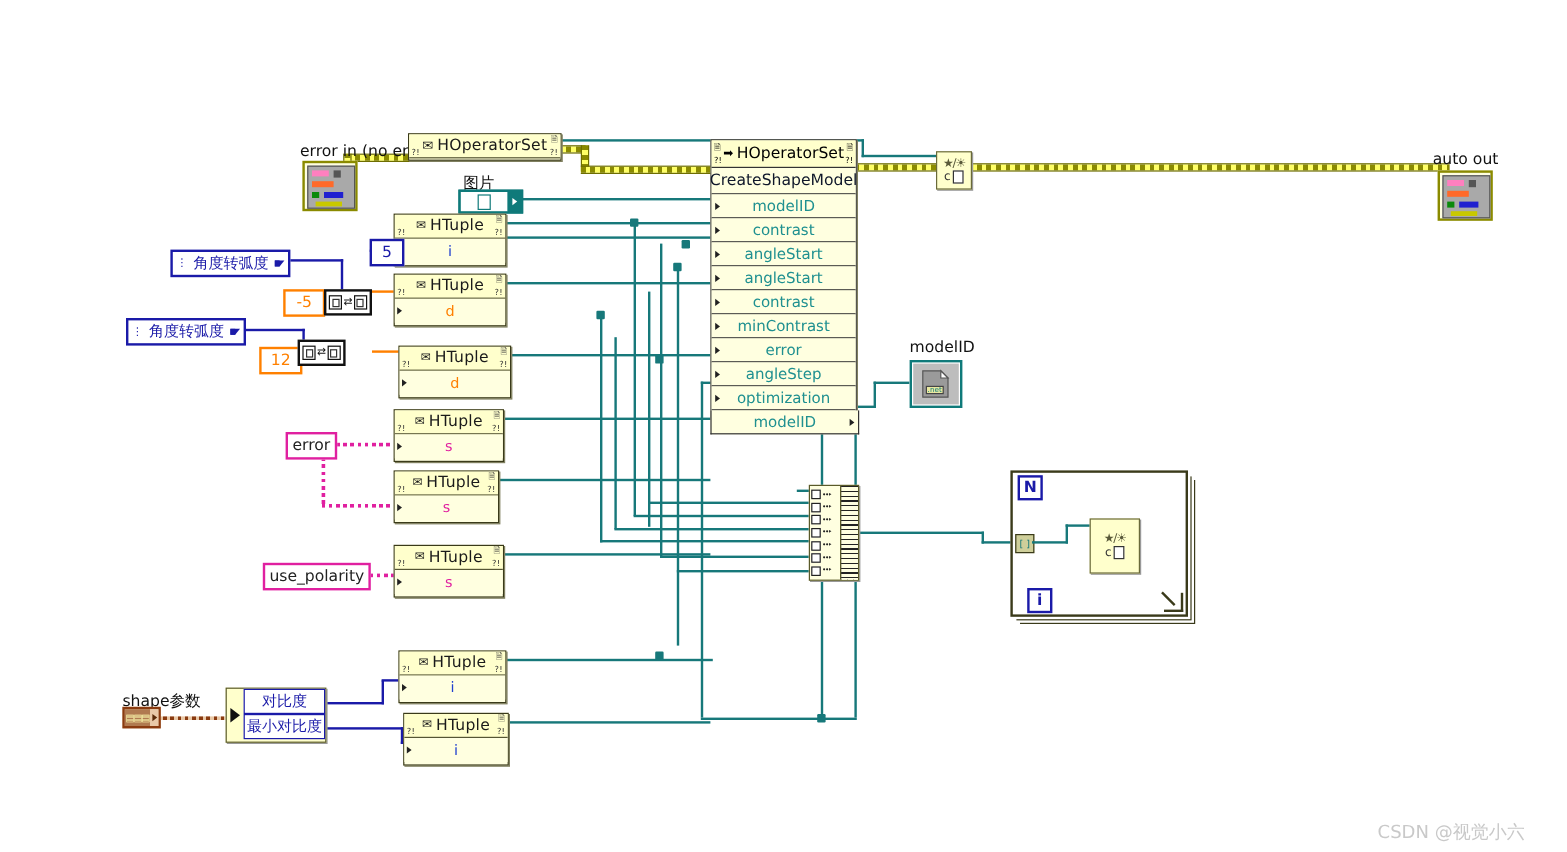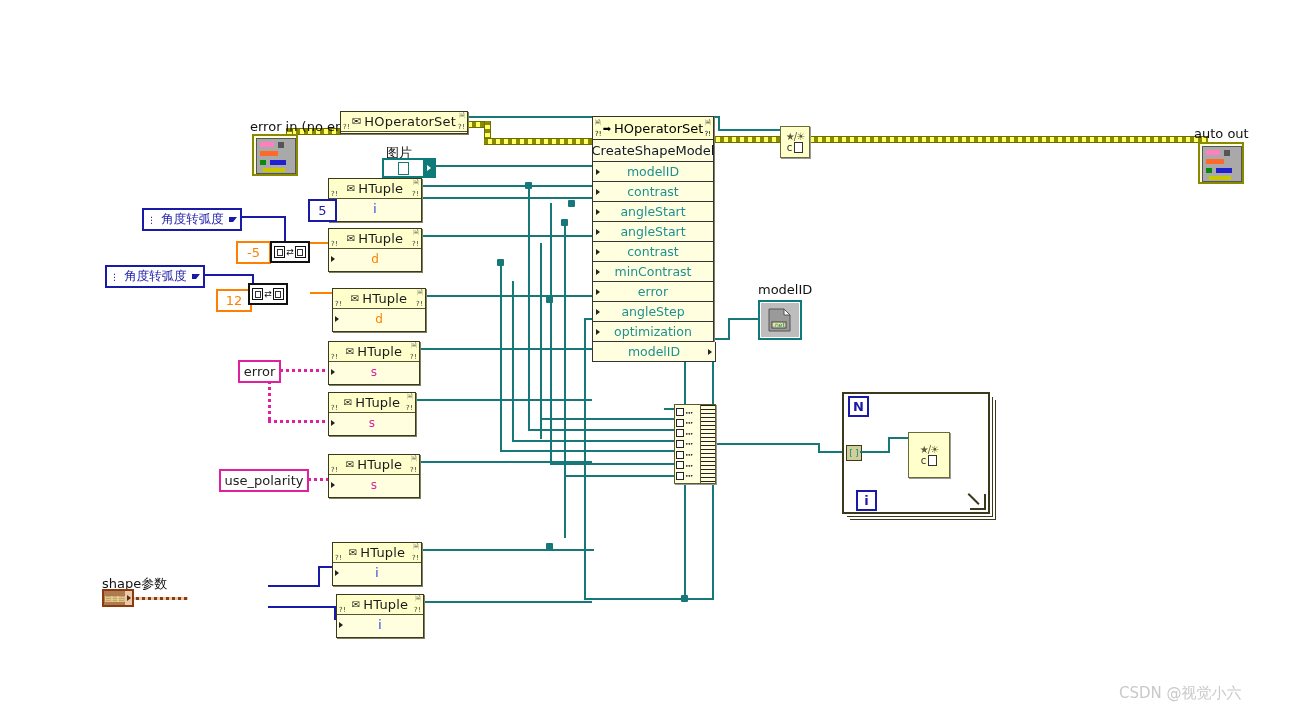--- a/index.html
+++ b/index.html
@@ -520,20 +520,29 @@
   <div class="lab" style="left:102px;top:575px;">shape参数</div>
   <div class="abs" style="left:102px;top:589px;width:32px;height:18px;border:2px solid #8a3b10;background:#e9c9a8;display:flex;align-items:center;">
     <div style="flex:1;height:100%;background:#b07a50;display:flex;align-items:center;justify-content:center;">
       <span style="font-size:8px;color:#ffffb0;letter-spacing:-1px;">▤▤▤</span>
     </div>
     <div style="width:7px;height:100%;background:#e9c9a8;display:flex;align-items:center;justify-content:center;">
       <span style="width:0;height:0;border-left:4px solid #5a2a08;border-top:3px solid transparent;border-bottom:3px solid transparent;"></span>
     </div>
   </div>
 
+  <div class="unb" style="left:188px;top:573px;width:82px;height:44px;display:flex;">
+    <div style="width:14px;display:flex;align-items:center;justify-content:center;">
+      <span style="width:0;height:0;border-left:8px solid #111;border-top:6px solid transparent;border-bottom:6px solid transparent;"></span>
+    </div>
+    <div style="flex:1;display:flex;flex-direction:column;">
+      <div class="item">对比度</div>
+      <div class="item">最小对比度</div>
+    </div>
+  </div>
 
   <div class="bundle" style="left:674px;top:404px;width:40px;height:78px;">
     <div class="left">
       <div class="el">
           <span class="sq"></span>
           <span class="dd">••‣</span>
         </div>
       <div class="el">
           <span class="sq"></span>
           <span class="dd">••‣</span>
@@ -569,15 +578,15 @@
   <div class="loopI" style="left:856px;top:490px;">i</div>
   <div class="tunnel" style="left:846px;top:445px;width:14px;height:14px;">[ ]</div>
   <div class="wire h" style="left:860px;top:451px;width:30px;"></div>
   <div class="wire v" style="left:888px;top:437px;height:16px;"></div>
   <div class="wire h" style="left:888px;top:437px;width:22px;"></div>
   <div class="netsm" style="left:908px;top:432px;width:40px;height:44px;">
     <span class="g1">★/☀</span>
     <span class="g2">c <i class="pg"></i></span>
   </div>
 
-  <div class="watermark" style="left:1119px;top:684px;">CSDN @视觉小六</div>
+  <div class="watermark" style="left:1148px;top:684px;">CSDN @视觉小六</div>
 
 </div>
 
 </body></html>

